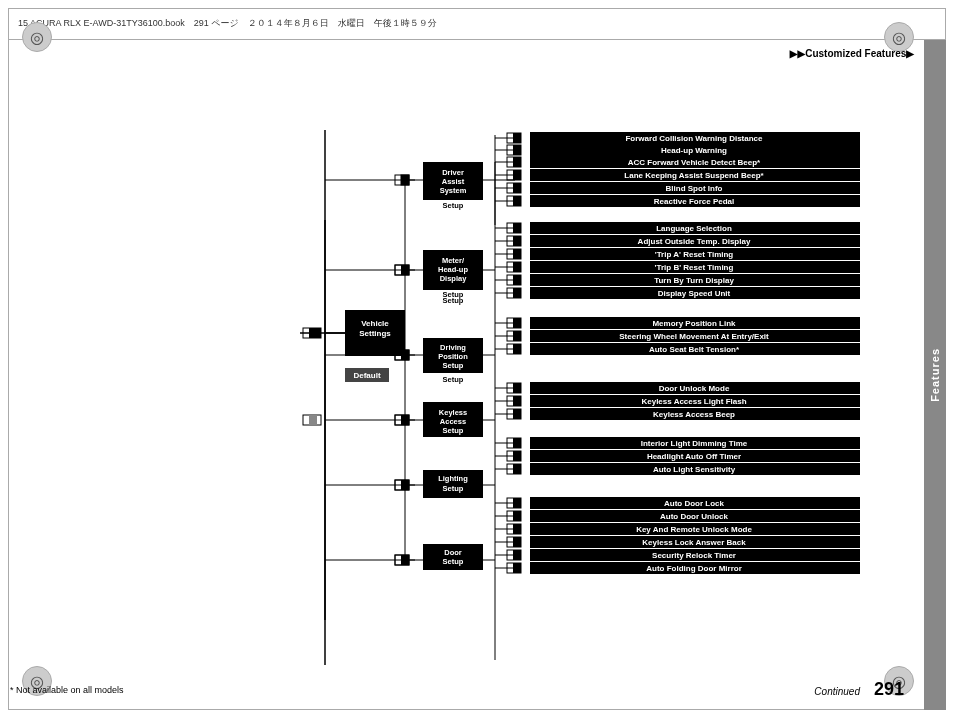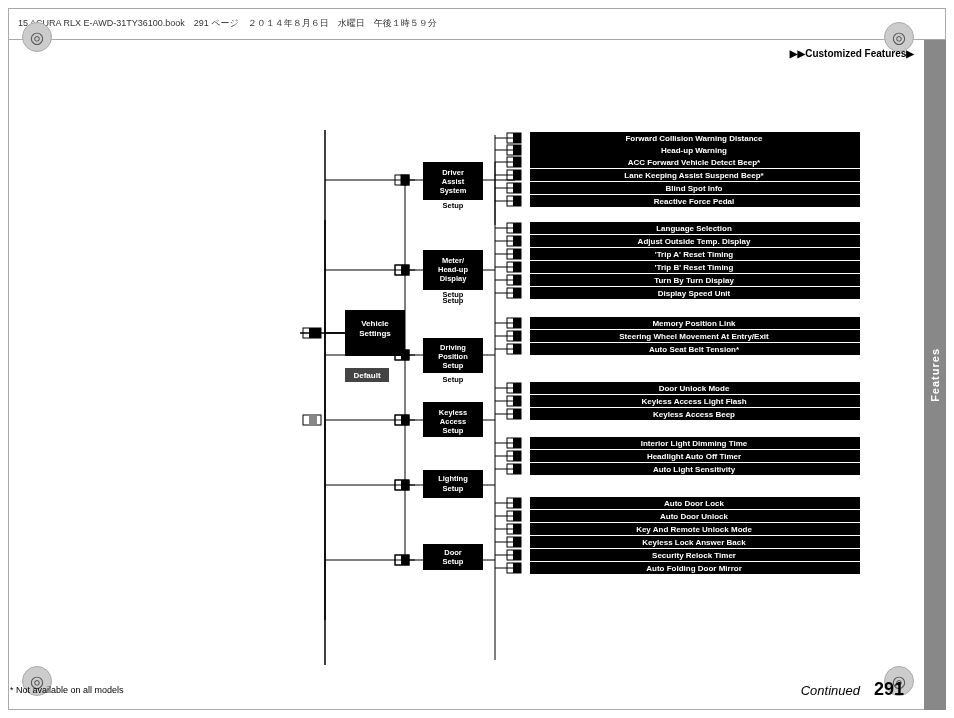--- a/index.html
+++ b/index.html
@@ -103,21 +103,21 @@
       font-size: 9px;
     }
 
     .page-number {
       font-size: 18px;
       font-weight: bold;
       margin-left: 8px;
     }
 
     .continued-text {
-      font-size: 13px;
+      font-size: 10px;
       font-style: italic;
     }
 
     .footnote {
       font-size: 9px;
     }
   </style>
 </head>
 <body>
 

